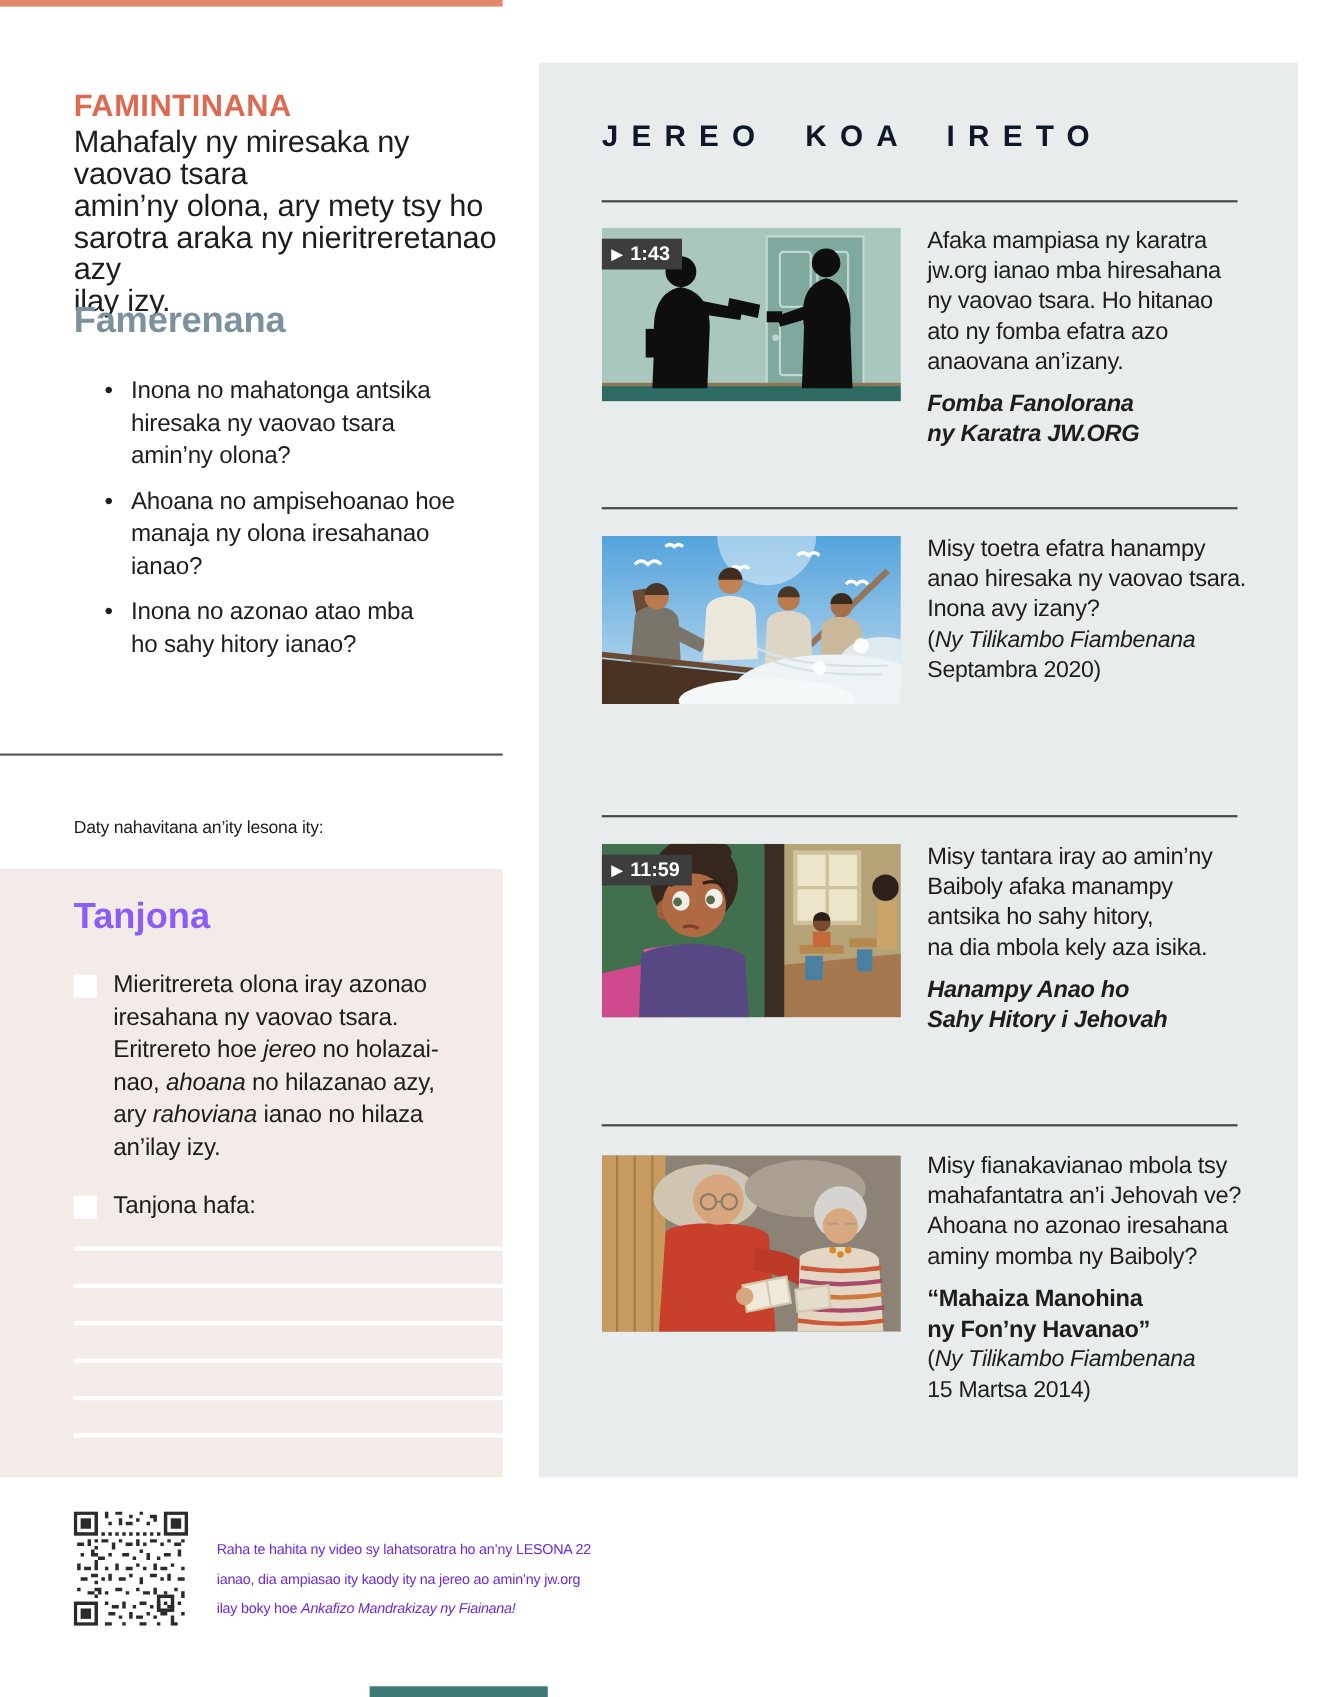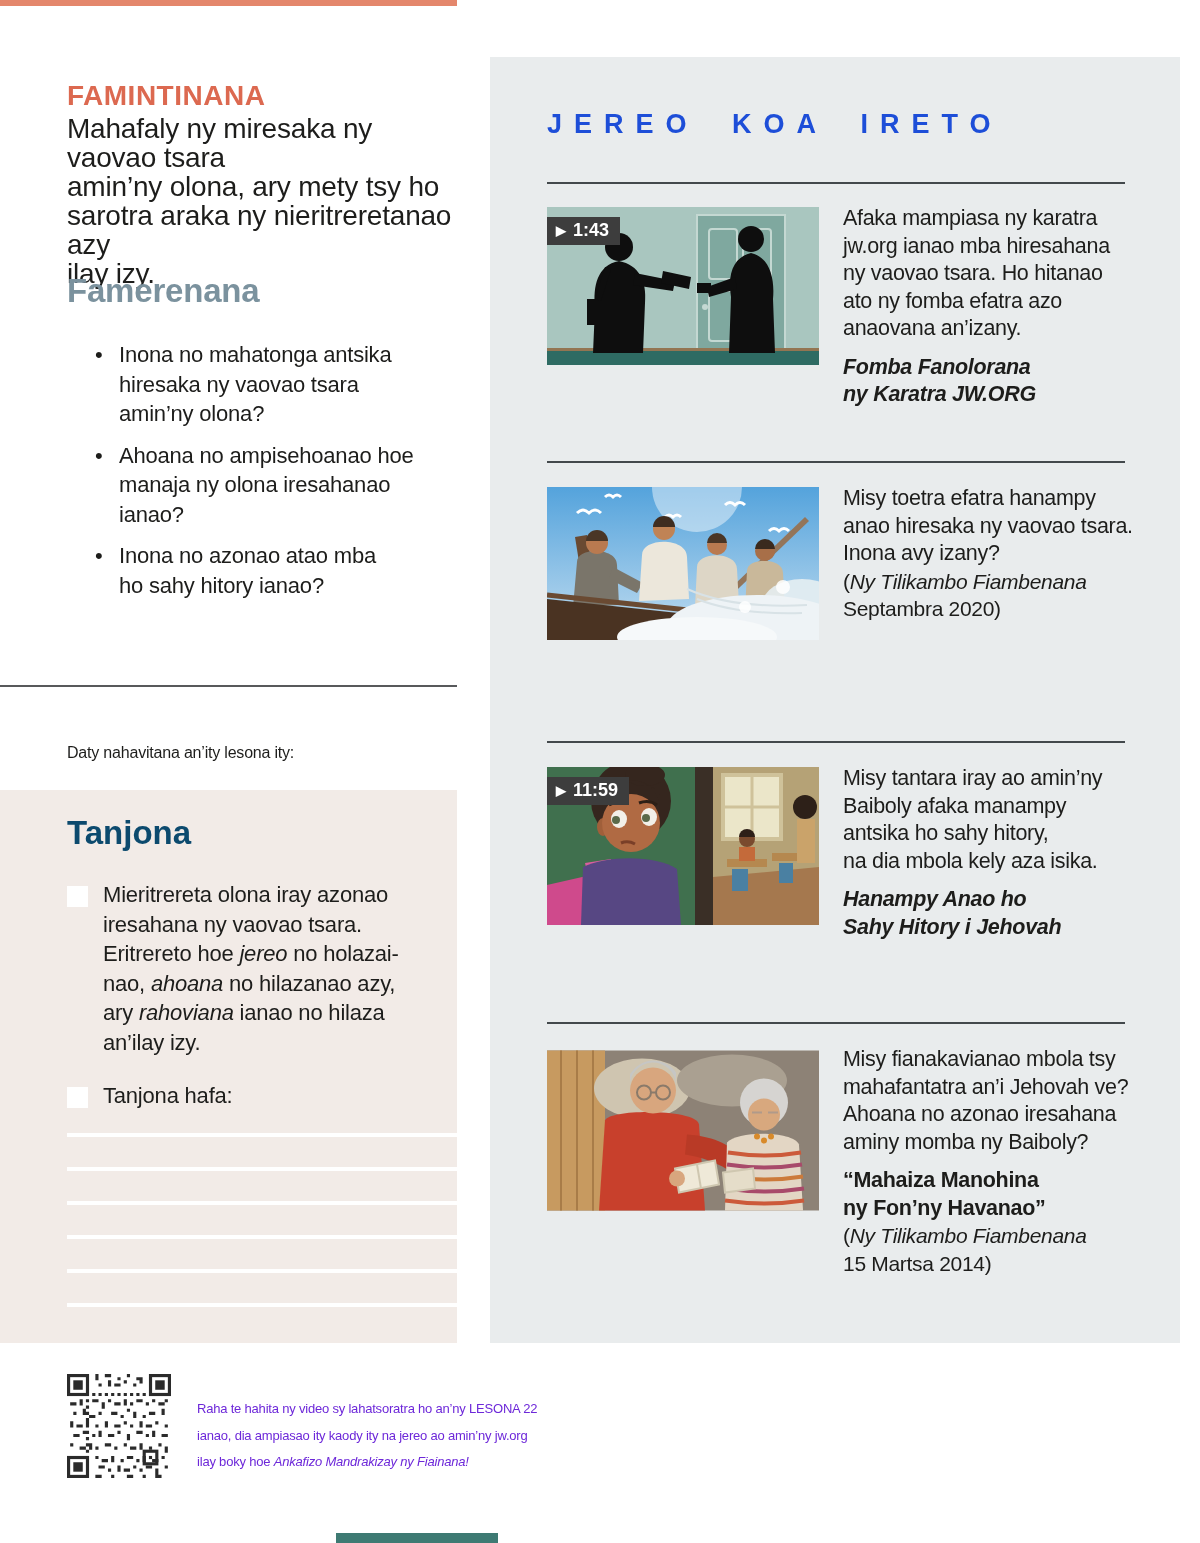--- a/index.html
+++ b/index.html
@@ -17,36 +17,36 @@
   #p-summary{left:67px;top:114px;width:400px;font-size:28px;line-height:29px;letter-spacing:-.2px;}
   #h-famerenana{left:67px;top:272px;font-size:33px;font-weight:700;color:#7b929e;letter-spacing:-.2px;}
   #review-list{left:95px;top:340px;width:370px;margin:0;padding:0;list-style:none;}
   #review-list li{position:relative;margin:0 0 12px 24px;font-size:22px;line-height:29.5px;letter-spacing:-.2px;}
   #review-list li::before{content:"\2022";position:absolute;left:-24px;top:0;font-size:22px;}
   #left-divider{left:0;top:685px;width:457px;height:2px;background:#58595b;}
   #date-label{left:67px;top:744px;font-size:16px;letter-spacing:-.2px;}
 
   
   #goal-box{left:0;top:790px;width:457px;height:553px;background:#f2ebe7;}
-  #h-tanjona{left:67px;top:24px;font-size:33px;font-weight:700;color:#0c4a6e;}
+  #h-tanjona{left:67px;top:24px;font-size:33px;font-weight:700;color:#8b5cf6;}
   .checkbox{width:21px;height:21px;background:#ffffff;}
   #goal-cb1{left:67px;top:96px;}
   #goal-text1{left:103px;top:90px;width:348px;font-size:22px;line-height:29.5px;letter-spacing:-.2px;}
   #goal-cb2{left:67px;top:297px;}
   #goal-text2{left:103px;top:293px;font-size:22px;letter-spacing:-.2px;}
   .write-line{left:67px;width:390px;height:4px;background:#ffffff;}
 
   
   #qr{left:67px;top:1374px;width:104px;height:104px;}
   #qr-caption{left:197px;top:1396px;width:520px;font-size:13px;line-height:26.5px;font-weight:400;
               color:#6d28d9;letter-spacing:-.2px;}
 
   
   #right-panel{left:490px;top:57px;width:690px;height:1286px;background:#e9eced;}
-  #h-jereo{left:57px;top:52px;font-size:27px;font-weight:700;color:#1d4ed8;letter-spacing:12px;word-spacing:14px;}
+  #h-jereo{left:57px;top:52px;font-size:27px;font-weight:700;color:#0f172a;letter-spacing:12px;word-spacing:14px;}
   .rc-divider{left:57px;width:578px;height:2px;background:#43494c;}
   #rc-div1{top:125px;} #rc-div2{top:404px;} #rc-div3{top:684px;} #rc-div4{top:965px;}
   .thumb{left:57px;width:272px;overflow:hidden;}
   #thumb1{top:150px;height:158px;} #thumb2{top:430px;height:153px;}
   #thumb3{top:710px;height:158px;} #thumb4{top:991px;height:165px;}
   .thumb svg{display:block;width:100%;height:100%;}
   .badge{position:absolute;left:0;top:10px;background:#3d3d3d;color:#ffffff;font-size:18px;font-weight:700;
          padding:3px 11px 4px 9px;display:flex;align-items:center;}
   .badge .tri{font-size:13px;margin-right:7px;}
   .rc-text{left:353px;width:300px;}

